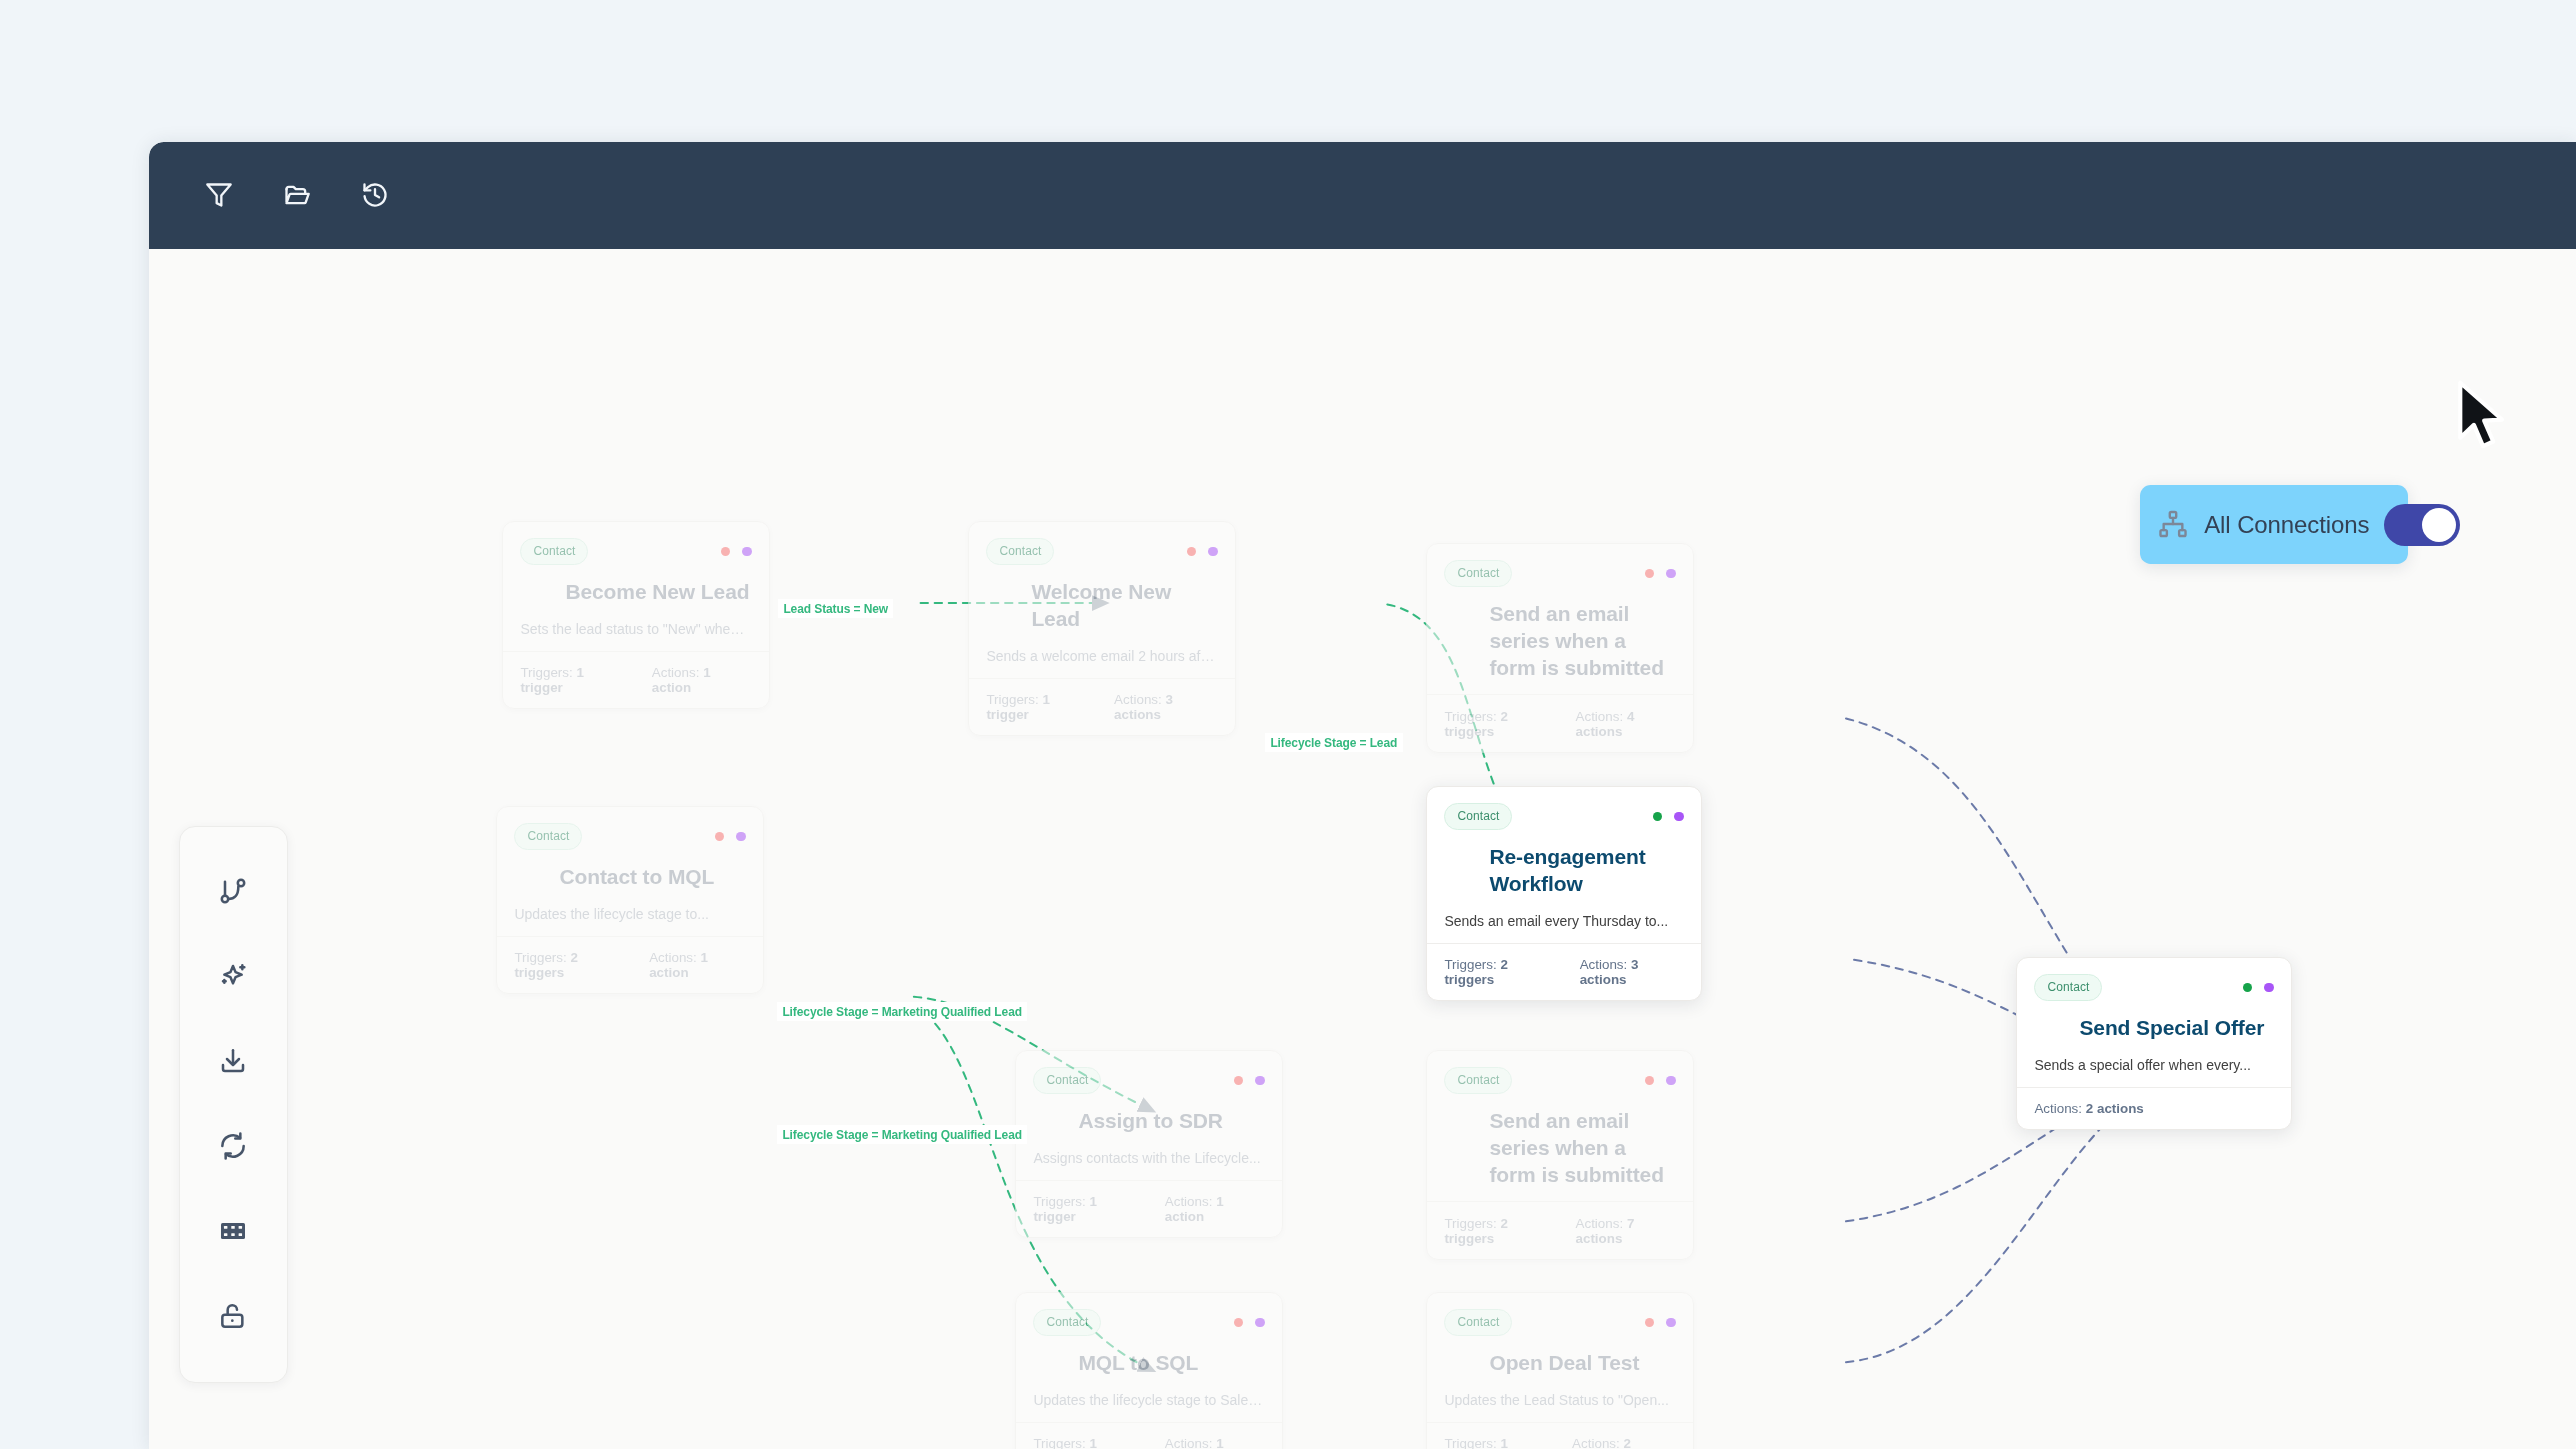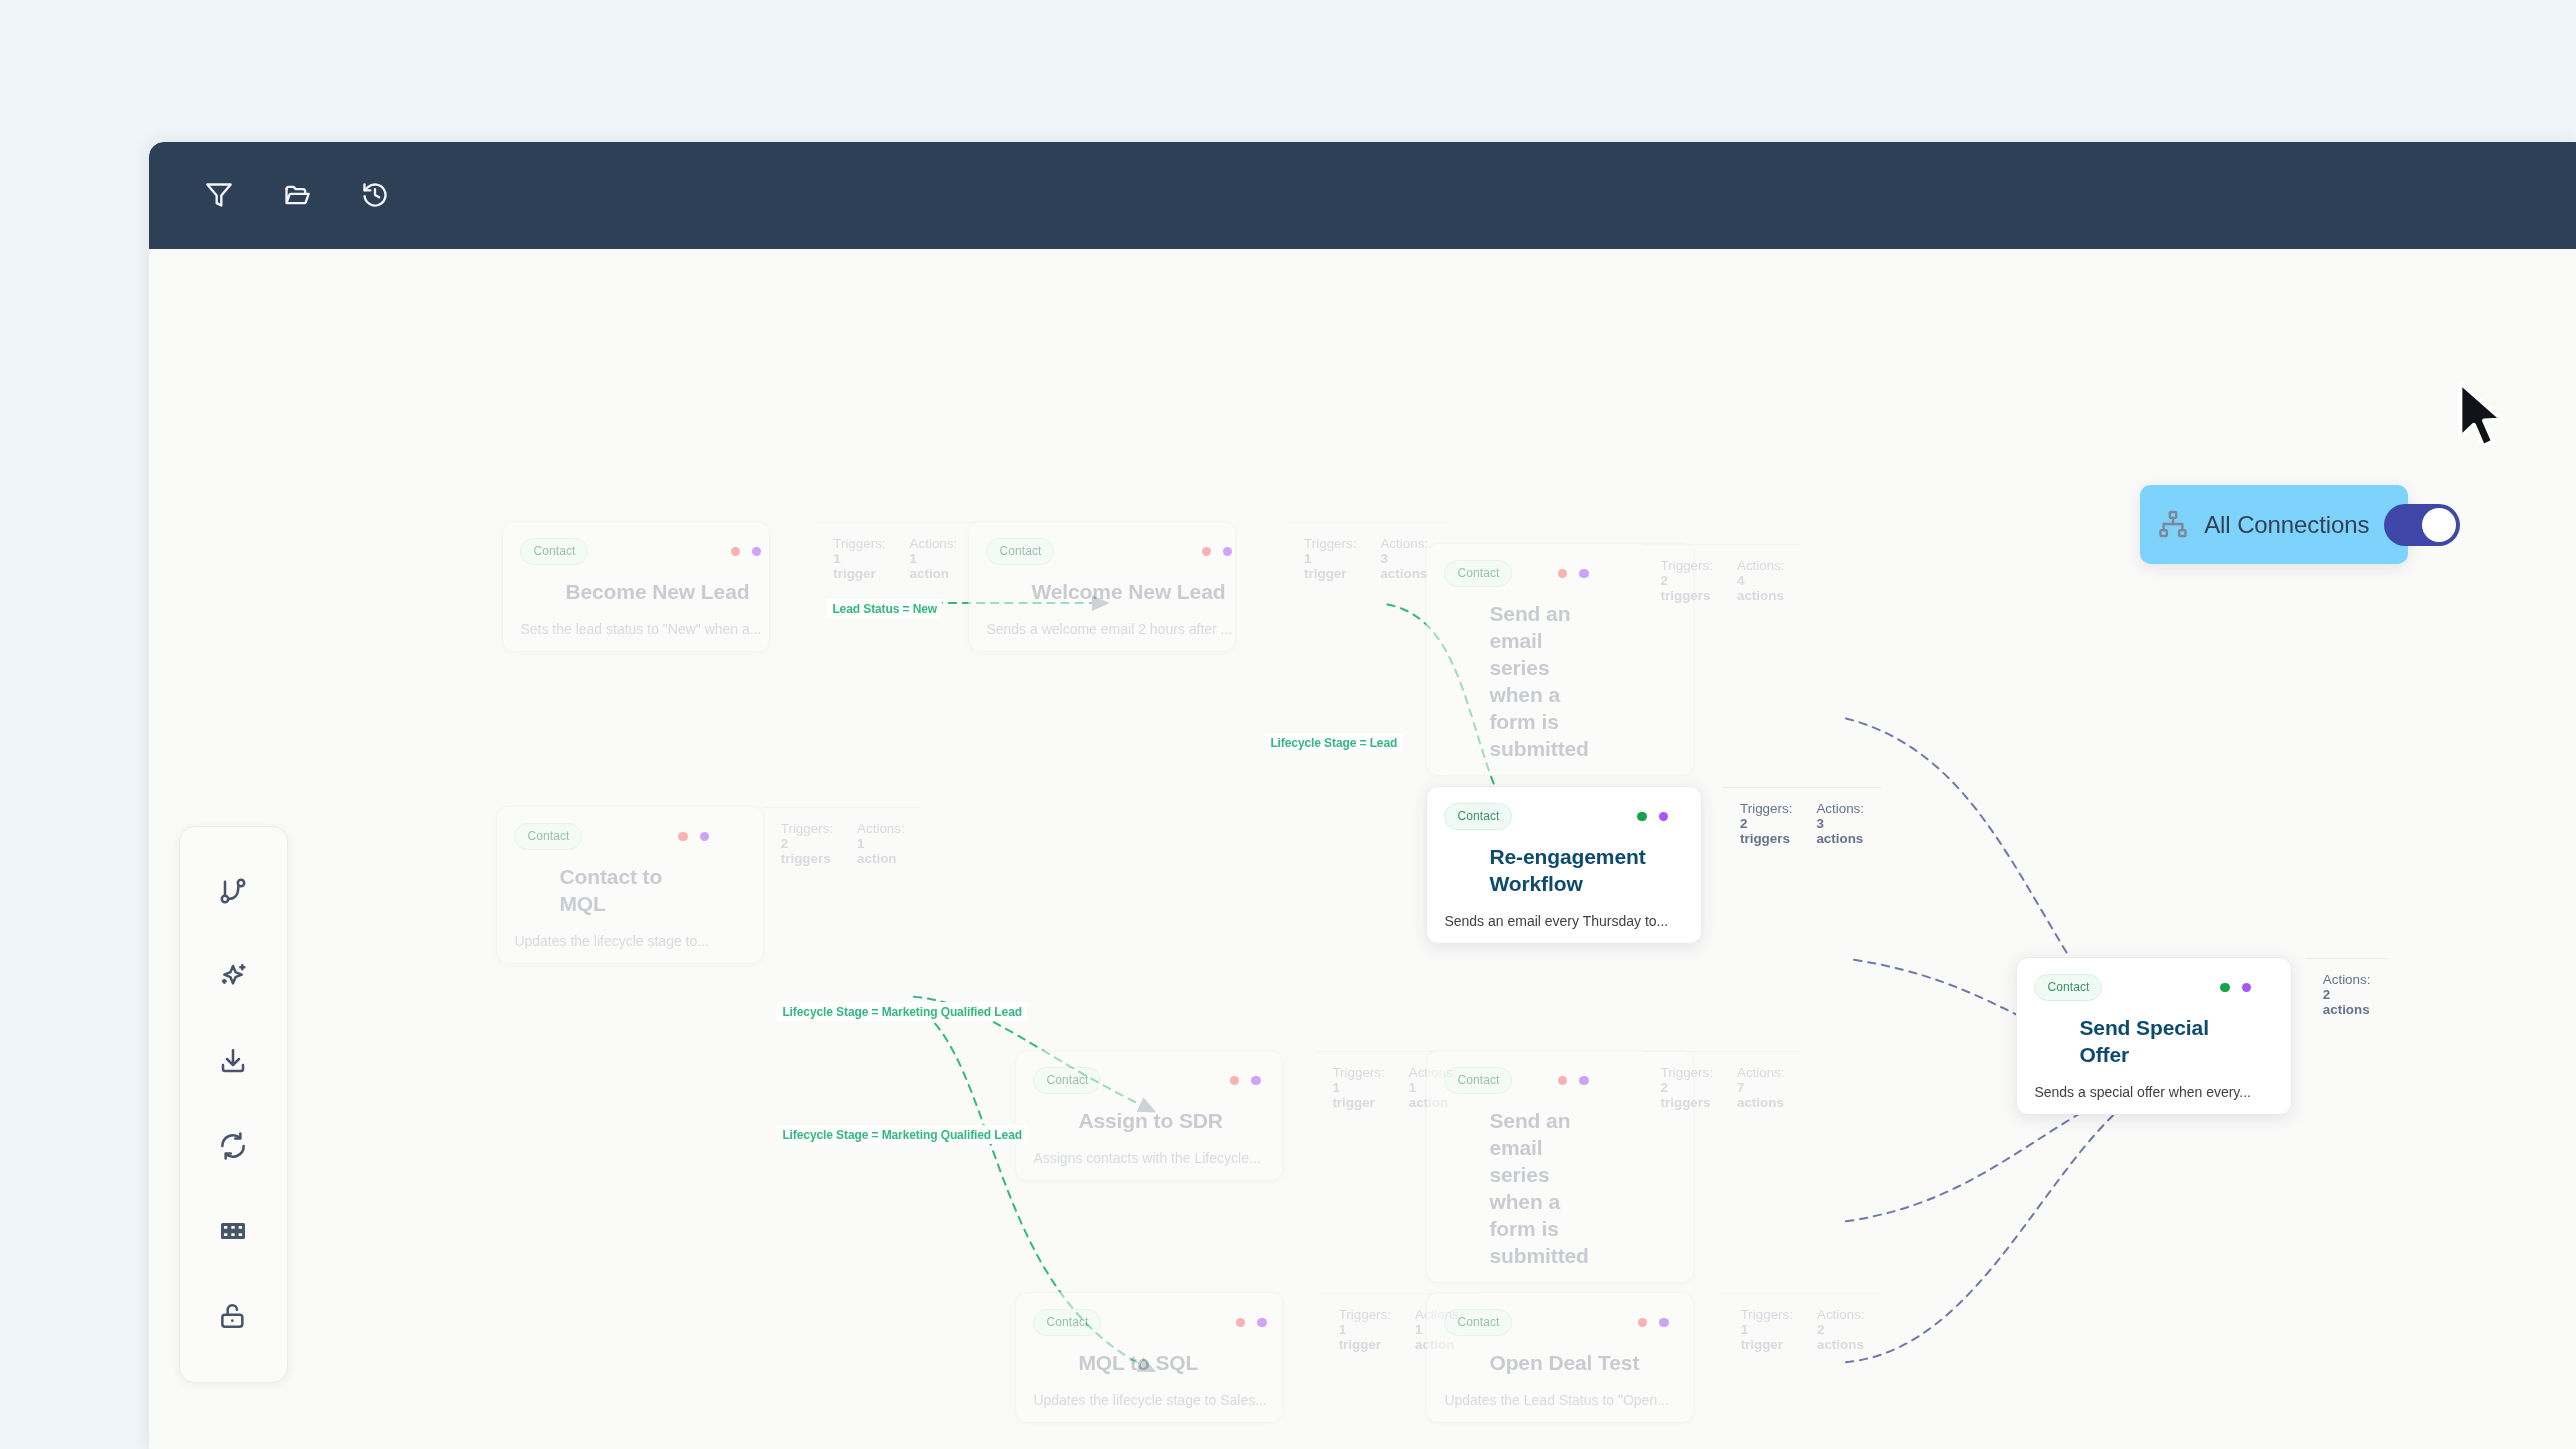--- a/index.html
+++ b/index.html
@@ -64,24 +64,23 @@
   }
   .tool-btn svg { width: 32px; height: 32px; stroke: #475569; fill: none; stroke-width: 1.9; stroke-linecap: round; stroke-linejoin: round; }
 
   
   .wf-card {
     position: absolute;
     background: #fdfdfc;
     border: 0.7px solid #f0efed;
     border-radius: 12px;
     box-shadow: 0 1.3px 6.7px rgba(30,41,59,.045);
-    display: flex; flex-direction: row;
+    display: flex; flex-direction: column;
     opacity: .52;
     filter: blur(0.3px);
-    gap: 37px;
   }
   .wf-card.focus {
     opacity: 1;
     filter: none;
     background: #ffffff;
     border-color: #eceae7;
     box-shadow: 0 3.4px 17.4px rgba(30,41,59,.10);
   }
   .card-body { padding: 16px 17.4px 12px 17.4px; flex: 1; position: relative; }
   .card-head { display: flex; align-items: center; justify-content: space-between; }
@@ -227,21 +226,21 @@
         <path d="M2530,700 C2760,760 2800,1020 2988,1228" stroke="#6b7aa8" marker-end="url(#ah)"></path>
 
         <path d="M2542,1060 C2740,1090 2820,1180 2988,1232" stroke="#6b7aa8" marker-end="url(#ah)"></path>
 
         <path d="M2530,1450 C2740,1420 2830,1290 2988,1238" stroke="#6b7aa8" marker-end="url(#ah)"></path>
 
         <path d="M2530,1660 C2740,1640 2830,1340 2988,1244" stroke="#6b7aa8" marker-end="url(#ah)"></path>
       </g>
     </svg>
 
-    <div class="edge-label" style="left:678px;top:350px;">Lead Status = New</div>
+    <div class="edge-label" style="left:629px;top:350px;">Lead Status = New</div>
     <div class="edge-label" style="left:1116px;top:484px;">Lifecycle Stage = Lead</div>
     <div class="edge-label" style="left:628px;top:753px;">Lifecycle Stage = Marketing Qualified Lead</div>
     <div class="edge-label" style="left:628px;top:876px;">Lifecycle Stage = Marketing Qualified Lead</div>
 
     <div class="wf-card" style="left:353px;top:272px;width:268px;">
       <div class="card-body">
         <div class="card-head">
           <span class="badge">Contact</span>
           <span class="dots">
             <span class="dot" style="background:#f87171"></span>

